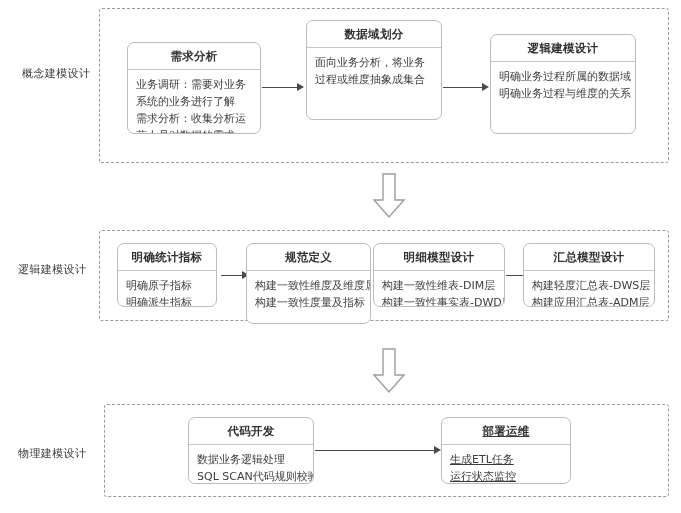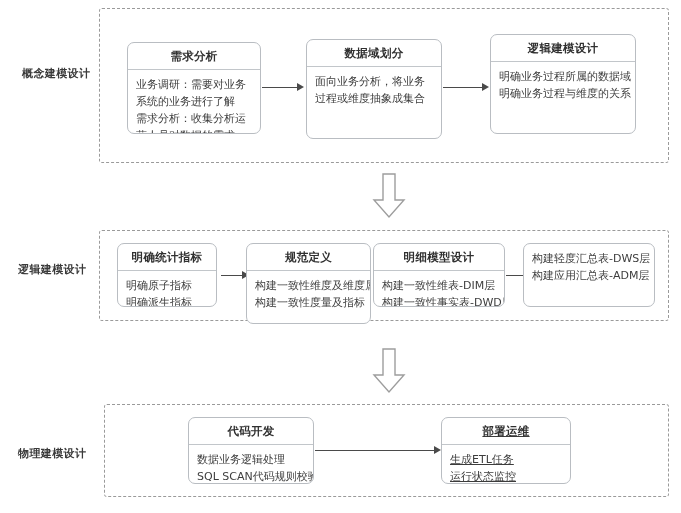--- a/index.html
+++ b/index.html
@@ -20,21 +20,21 @@
     position: absolute;
     left: 0; top: 0;
     width: 681px;
     height: 513px;
   }
 
   
   .stage-label {
     position: absolute;
     font-size: 11px;
-    font-weight: bold;
+    font-weight: normal;
     color: #3a3a3a;
     letter-spacing: 0.4px;
     white-space: nowrap;
     text-align: left;
   }
 
   
   .group {
     position: absolute;
     border: 1px dashed #9a9a9a;
@@ -118,21 +118,21 @@
       <div class="line">业务调研：需要对业务系统的业务进行了解</div>
       <div class="line">需求分析：收集分析运营人员对数据的需求</div>
     </div>
   </div>
 
   <div class="h-arrow" style="left:262px; top:83px; width:42px;">
     <div class="shaft" style="width:35px;"></div>
     <div class="head" style="left:35px;"></div>
   </div>
 
-  <div class="card" style="left:306px; top:39px; width:136px; height:100px;">
+  <div class="card" style="left:306px; top:20px; width:136px; height:100px;">
     <div class="card-title">数据域划分</div>
     <div class="card-body wrap">
       <div class="line">面向业务分析，将业务过程或维度抽象成集合</div>
     </div>
   </div>
 
   <div class="h-arrow" style="left:443px; top:83px; width:46px;">
     <div class="shaft" style="width:39px;"></div>
     <div class="head" style="left:39px;"></div>
   </div>
@@ -189,20 +189,21 @@
       <div class="line">构建一致性事实表-DWD层</div>
     </div>
   </div>
 
   <div class="h-arrow" style="left:506px; top:271px; width:28px;">
     <div class="shaft" style="width:21px;"></div>
     <div class="head" style="left:21px;"></div>
   </div>
 
   <div class="card" style="left:523px; top:243px; width:132px; height:64px;">
+    <div class="card-title">汇总模型设计</div>
     <div class="card-body">
       <div class="line">构建轻度汇总表-DWS层</div>
       <div class="line">构建应用汇总表-ADM层</div>
     </div>
   </div>
 
   <div class="block-arrow" style="left:372px; top:348px;">
     <svg width="34" height="46" viewBox="0 0 34 46">
       <polygon points="11,1 23,1 23,27 32,27 17,44 2,27 11,27" fill="#ffffff" stroke="#9d9d9d" stroke-width="1.4" stroke-linejoin="miter"></polygon>
     </svg>

